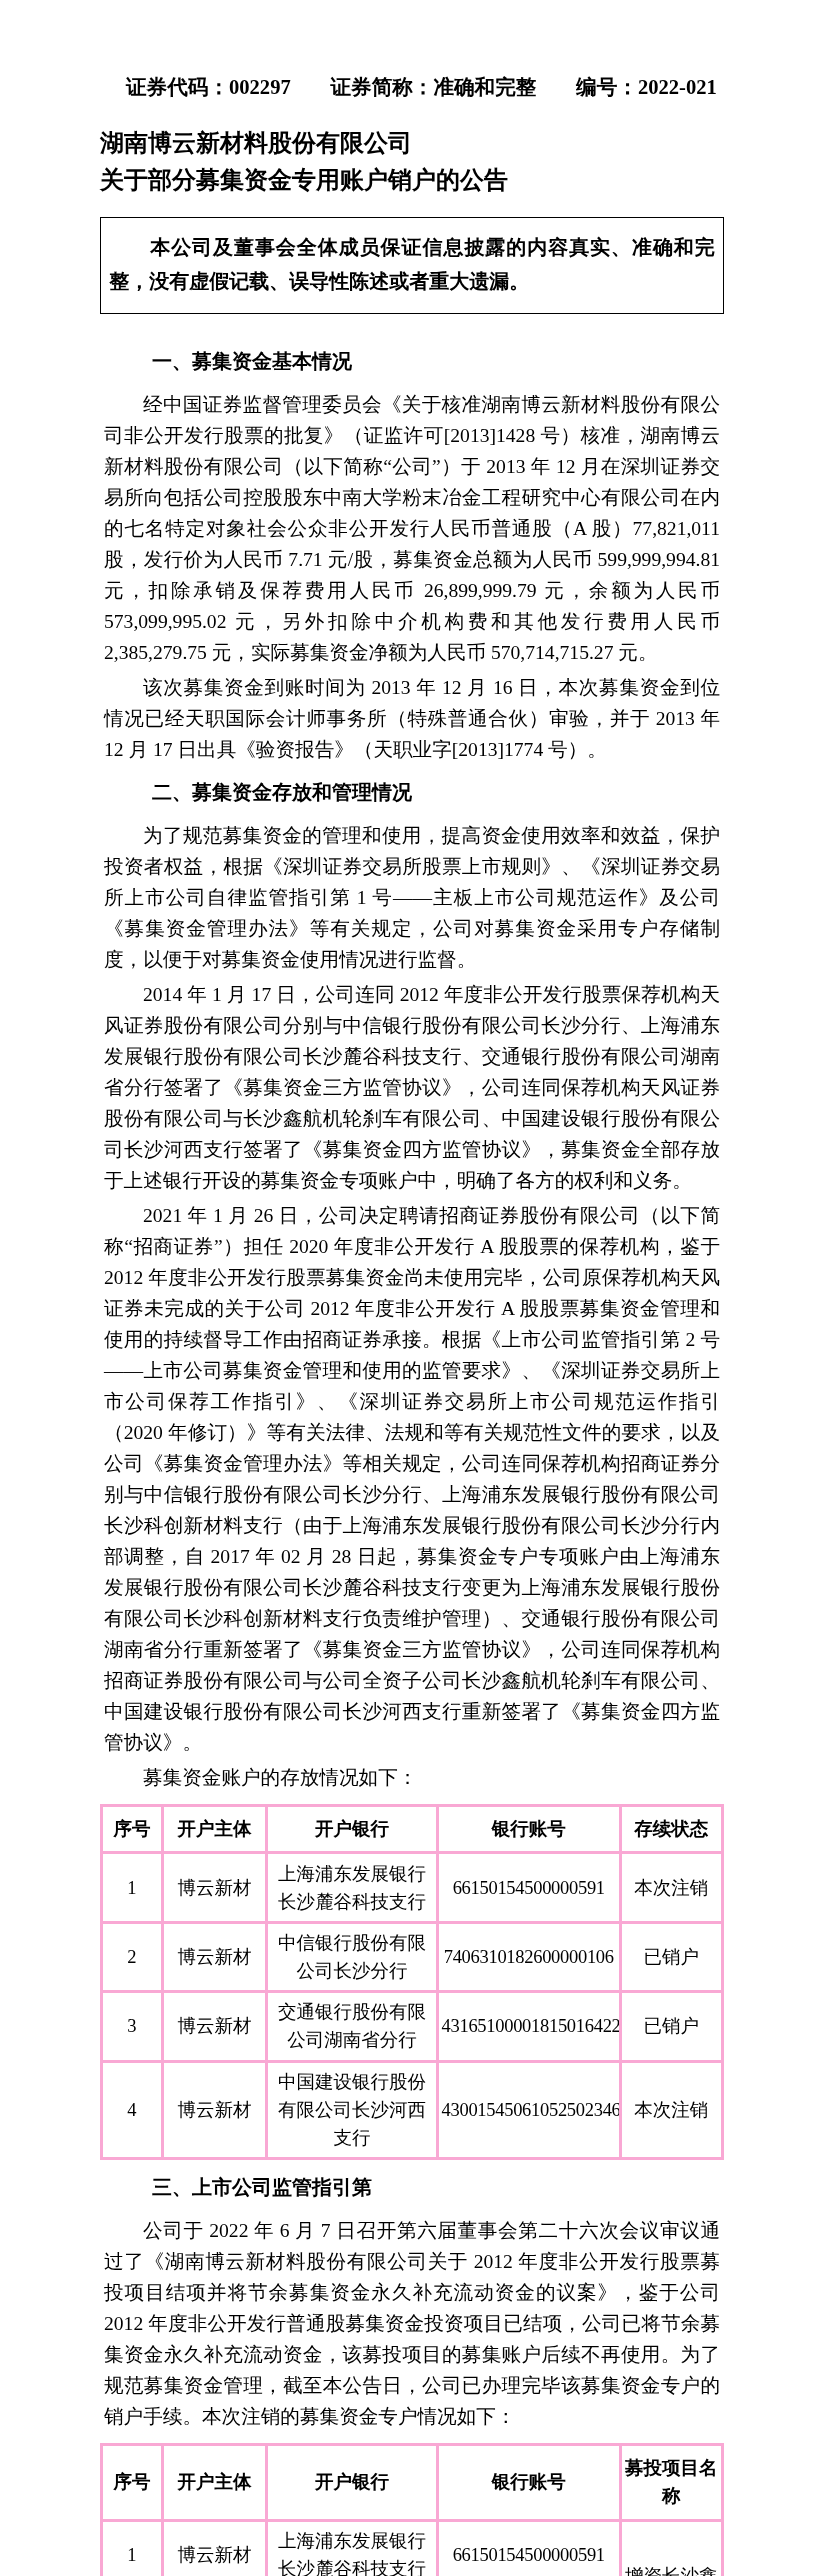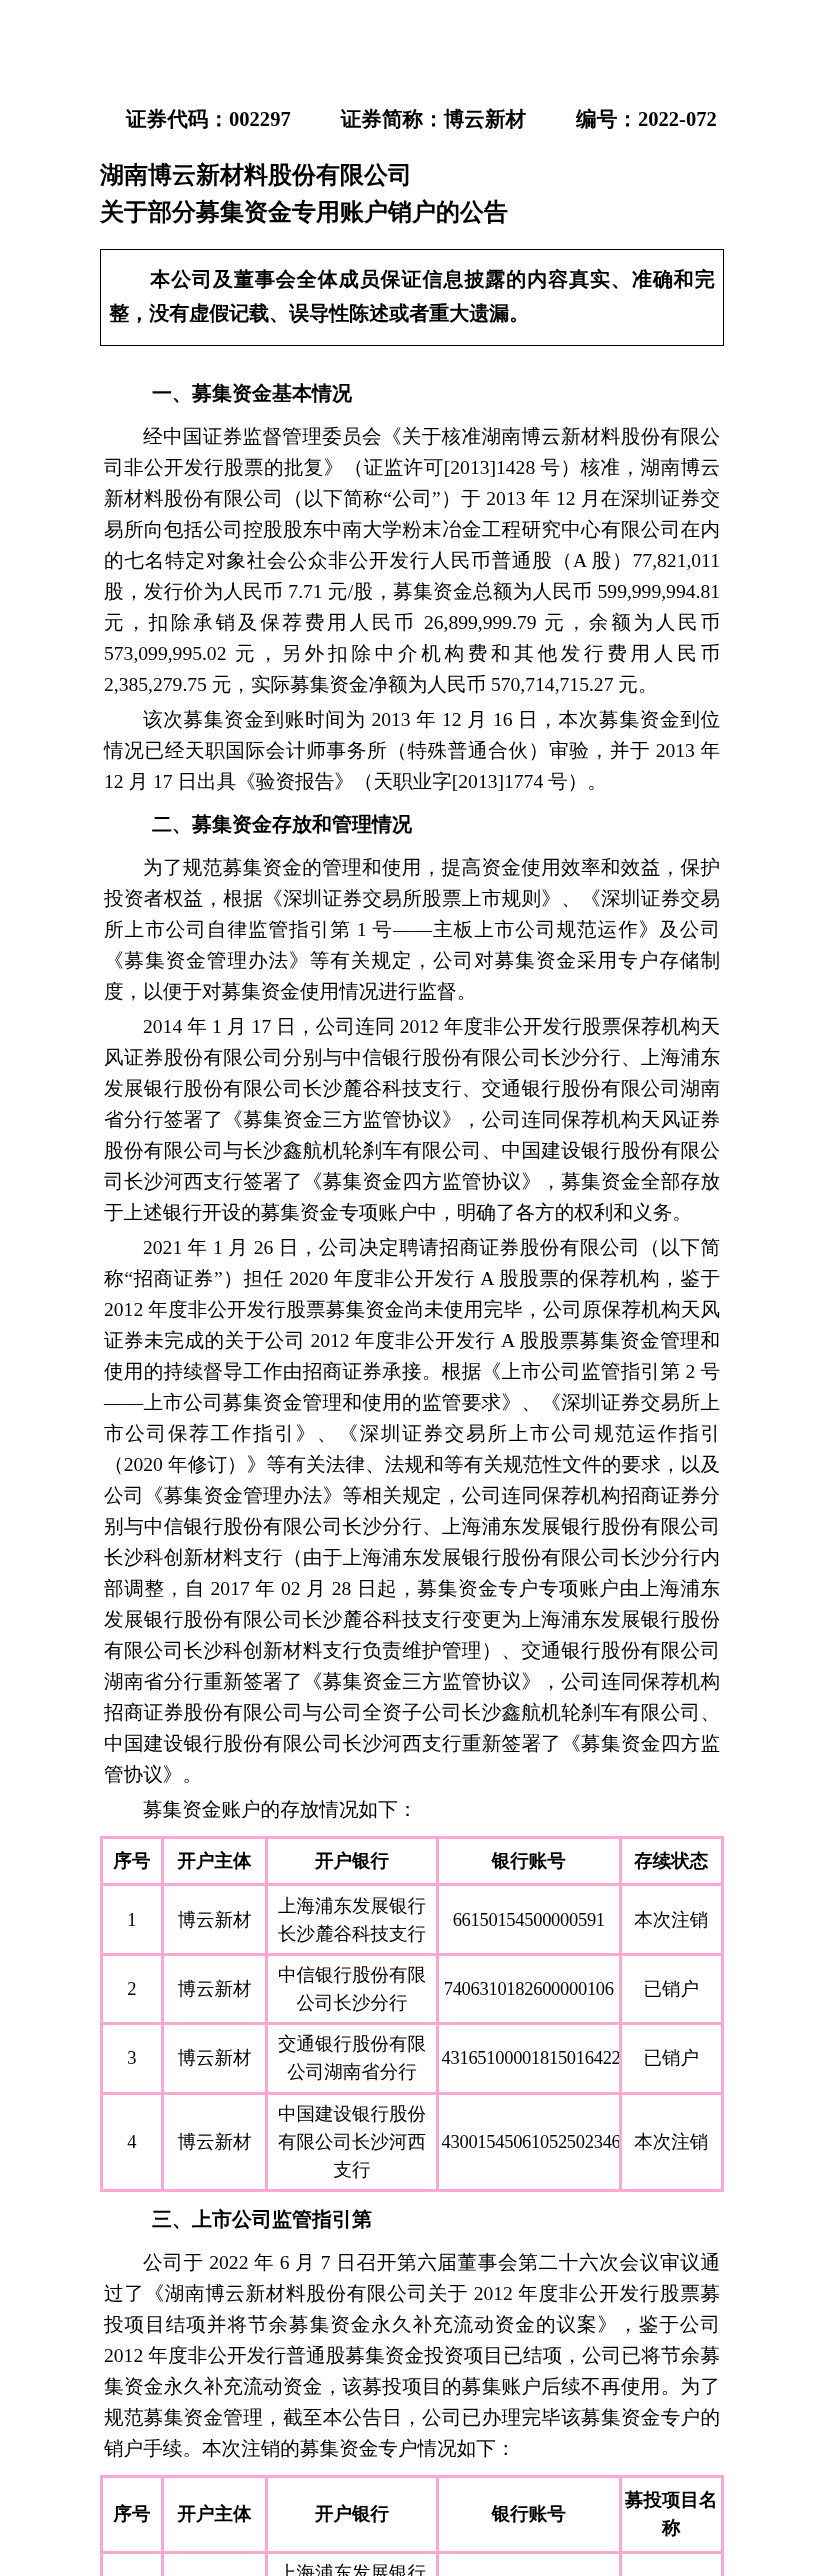--- a/index.html
+++ b/index.html
@@ -19,21 +19,20 @@
   
   .code-line {
     display: flex;
     justify-content: space-between;
     padding-left: 26px;
     padding-right: 7.2px;
     font-weight: bold;
     font-size: 20.6px;
     line-height: 24px;
     white-space: nowrap;
-    margin-top: 32px;
   }
   
   .title-block {
     margin-top: 26px;
     text-align: left;
     font-weight: bold;
     font-size: 24px;
     line-height: 37px;
   }
   
@@ -95,22 +94,22 @@
   col.c-acct   { width: 29.4%; }
   col.c-last   { width: 16.5%; }
 </style>
 </head>
 <body>
 
 <div class="page">
 
   <div class="code-line">
     <span>证券代码：002297</span>
-    <span>证券简称：博云新材</span>
-    <span>编号：2022-072</span>
+    <span>证券简称：准确和完整</span>
+    <span>编号：2022-021</span>
   </div>
 
   <div class="title-block">
     <div>湖南博云新材料股份有限公司</div>
     <div>关于部分募集资金专用账户销户的公告</div>
   </div>
 
   <div class="disclaimer-box">
     <span>本公司及董事会全体成员保证信息披露的内容真实、准确和完整，没有虚假记载、误导性陈述或者重大遗漏。</span>
   </div>

